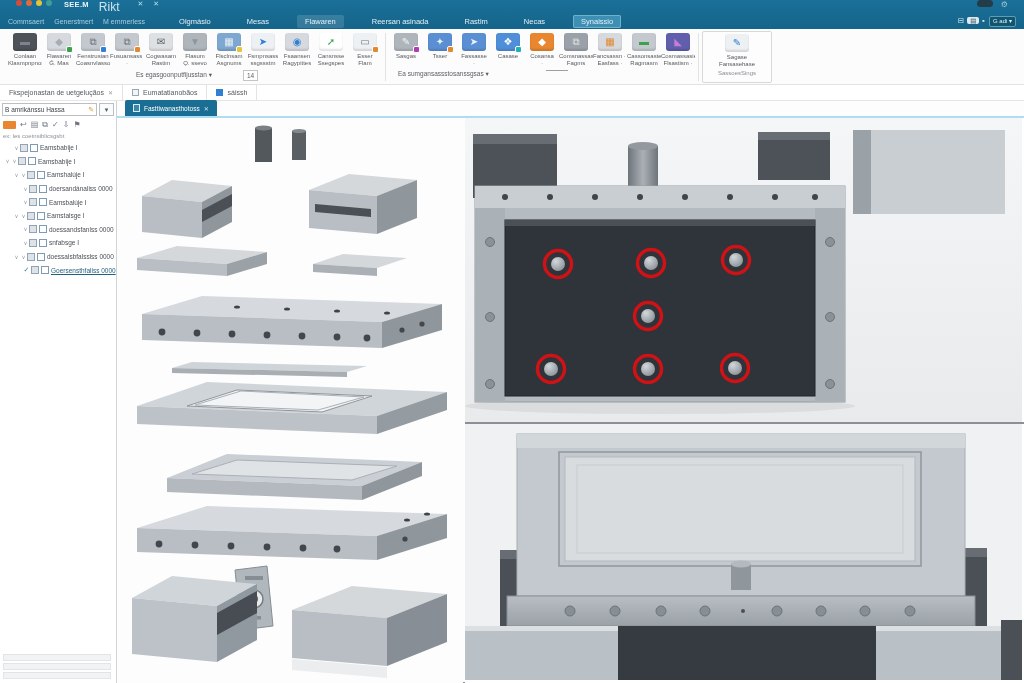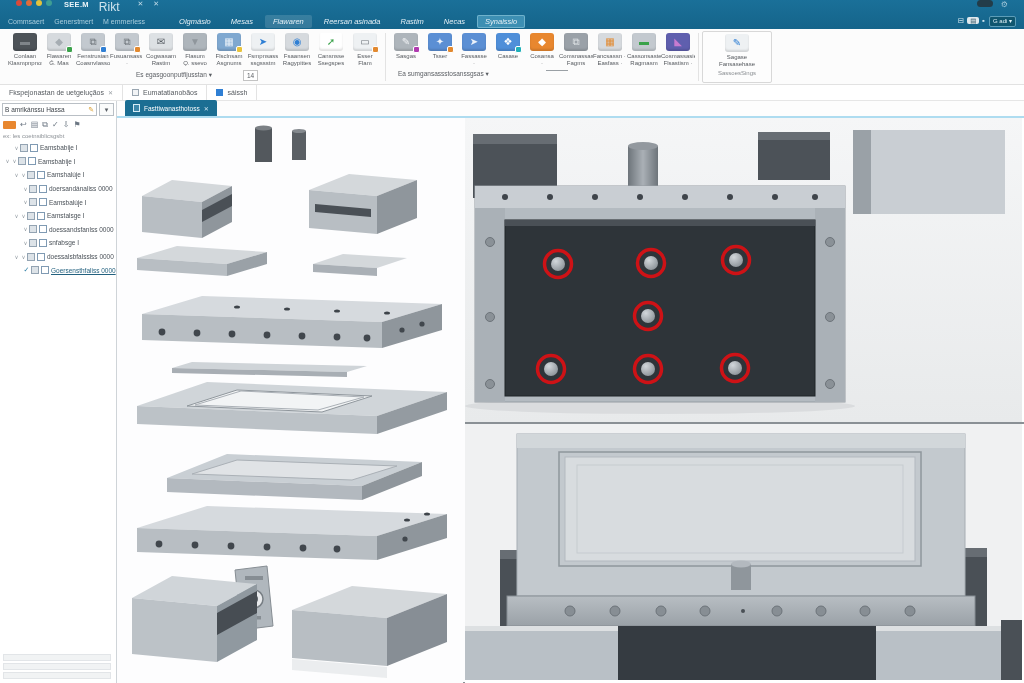--- a/index.html
+++ b/index.html
@@ -12,21 +12,21 @@
   .dot { width:6px; height:6px; border-radius:50%; }
   .tb-title { margin-left:8px; font-size:7.5px; font-weight:bold; letter-spacing:.3px; color:#eaf4f9; }
   .tb-sub { font-size:12px; color:#cfe4ee; margin-left:6px; }
   .tb-close { margin-left:14px; font-size:7px; color:#bdd9e6; letter-spacing:4px; }
   .tb-sp { flex:1; }
   .tb-pill { width:16px; height:7px; border-radius:4px; background:#233c49; }
   .tb-gear { font-size:8px; color:#9cc3d6; margin-left:4px; }
   .tb-row2 { height:16px; display:flex; align-items:center; padding:0 8px; }
   .mleft { display:flex; gap:10px; margin-right:26px; }
   .mleft span { font-size:7px; color:#a9cddd; }
-  .menus { display:flex; gap:4px; align-items:center;font-style:italic; }
+  .menus { display:flex; gap:20px; align-items:center; }
   .mitem { font-size:7.5px; color:#e4f0f6; padding:2px 8px; border-radius:2px; white-space:nowrap; }
   .mitem.boxed { background:rgba(255,255,255,.14); }
   .mitem.active { background:#3d8fb3; box-shadow:inset 0 0 0 1px #6fb2cc;text-align:right; }
   .tb-right { display:flex; align-items:center; gap:4px; margin-left:auto; }
   .tb-ic { font-size:7.5px; color:#cfe4ee; }
   .tb-box { background:#dfe9ee; color:#3a5a68; border-radius:2px; padding:0 3px; font-size:6.5px; height:10px; line-height:10px; }
   .tb-badge { background:#10566f; border:1px solid #5d9db8; color:#dff0f7; font-size:6px; height:11px; line-height:9px; padding:0 3px; border-radius:2px; }
 
   
   .ribbon { position:relative; height:56px; background:#fcfcfc; border-bottom:1px solid #e2e2e2;

